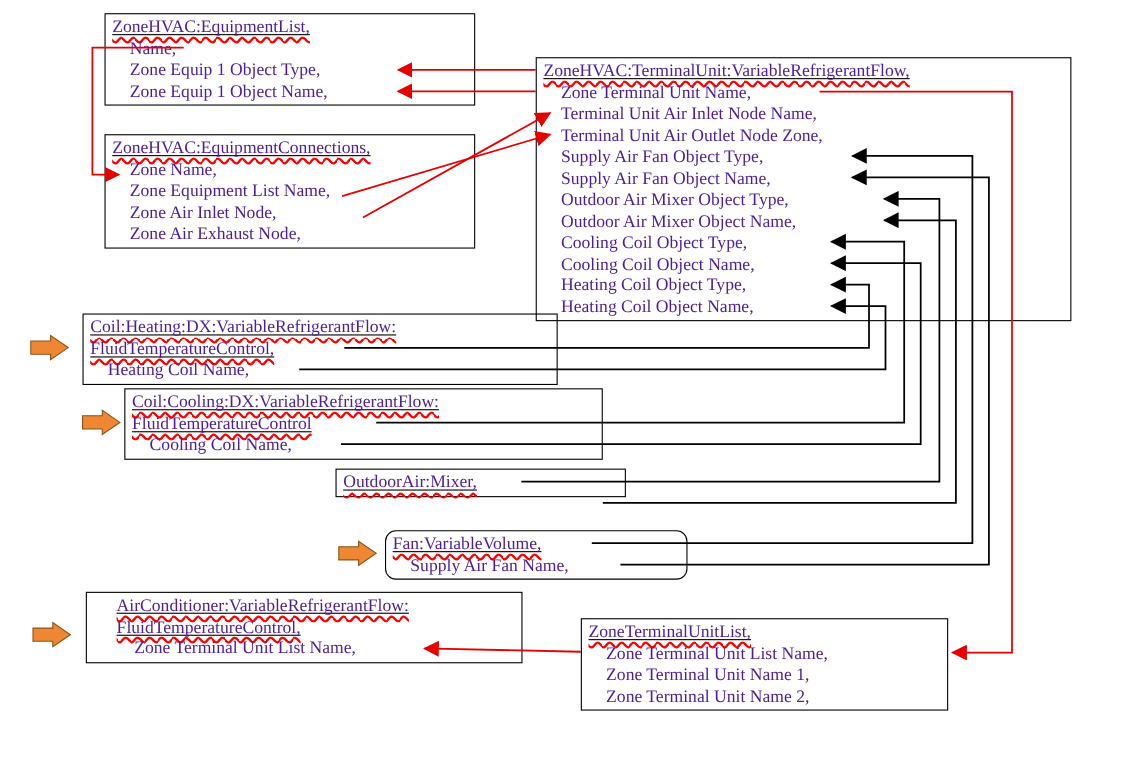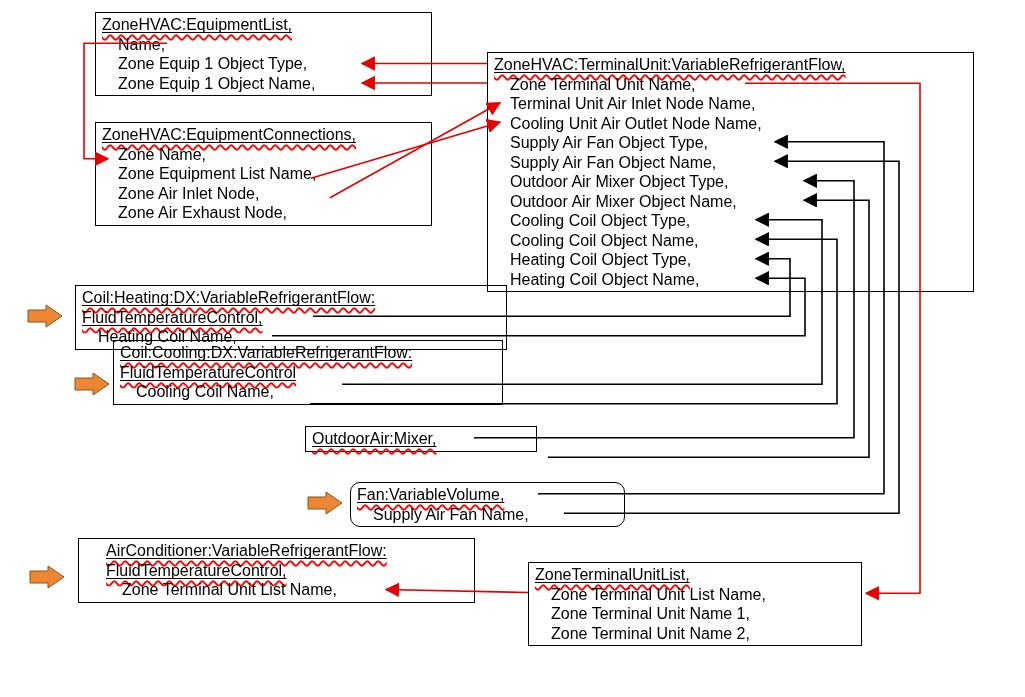--- a/index.html
+++ b/index.html
@@ -7,23 +7,23 @@
     --black:#000000;
     --orange:#ED8733;
     --orange-stroke:#8a5418;
     --squiggle:#ff0000;
   }
   html,body{margin:0;padding:0;background:#fff;}
   .canvas{
     position:relative;
     width:1025px;height:697px;
     background:#ffffff;
-    font-family:Liberation Sans, sans-serif;
+    font-family:Liberation Serif, serif;
     font-size:16px;
-    color:#000000;
+    color:#4c1d95;
     overflow:hidden;
   }
   .obj-box{
     position:absolute;
     border:1.5px solid #000;
     background:transparent;
     padding:2px 6px;
     box-sizing:border-box;
     white-space:nowrap;
   }
@@ -72,44 +72,44 @@
     <div class="line field">Zone Name,</div>
     <div class="line field">Zone Equipment List Name,</div>
     <div class="line field">Zone Air Inlet Node,</div>
     <div class="line field">Zone Air Exhaust Node,</div>
   </div>
 
   <div class="obj-box" style="left:487px;top:52px;width:487px;">
     <div class="line"><span class="u-black"><span class="u-wavy">ZoneHVAC:TerminalUnit:VariableRefrigerantFlow,</span></span></div>
     <div class="line field">Zone Terminal Unit Name,</div>
     <div class="line field">Terminal Unit Air Inlet Node Name,</div>
-    <div class="line field">Cooling Unit Air Outlet Node Name,</div>
+    <div class="line field">Terminal Unit Air Outlet Node Zone,</div>
     <div class="line field">Supply Air Fan Object Type,</div>
     <div class="line field">Supply Air Fan Object Name,</div>
     <div class="line field">Outdoor Air Mixer Object Type,</div>
     <div class="line field">Outdoor Air Mixer Object Name,</div>
     <div class="line field">Cooling Coil Object Type,</div>
     <div class="line field">Cooling Coil Object Name,</div>
     <div class="line field">Heating Coil Object Type,</div>
     <div class="line field">Heating Coil Object Name,</div>
   </div>
 
   <div class="obj-box" style="left:75px;top:285px;width:432px;">
     <div class="line"><span class="u-black"><span class="u-wavy">Coil:Heating:DX:VariableRefrigerantFlow:</span></span></div>
     <div class="line"><span class="u-black"><span class="u-wavy">FluidTemperatureControl,</span></span></div>
     <div class="line field">Heating Coil Name,</div>
   </div>
 
-  <div class="obj-box" style="left:113px;top:340px;width:390px;">
+  <div class="obj-box" style="left:113px;top:353px;width:435px;">
     <div class="line"><span class="u-black"><span class="u-wavy">Coil:Cooling:DX:VariableRefrigerantFlow:</span></span></div>
     <div class="line"><span class="u-black"><span class="u-wavy">FluidTemperatureControl</span></span></div>
     <div class="line field">Cooling Coil Name,</div>
   </div>
 
-  <div class="obj-box" style="left:305px;top:426px;width:232px;">
+  <div class="obj-box" style="left:305px;top:426px;width:264px;">
     <div class="line"><span class="u-black"><span class="u-wavy">OutdoorAir:Mixer,</span></span></div>
   </div>
 
   <div class="obj-box" style="left:350px;top:482px;width:275px;border-radius:10px;">
     <div class="line"><span class="u-black"><span class="u-wavy">Fan:VariableVolume,</span></span></div>
     <div class="line field">Supply Air Fan Name,</div>
   </div>
 
   <div class="obj-box" style="left:78px;top:538px;width:397px;padding-left:27px;">
     <div class="line"><span class="u-black"><span class="u-wavy">AirConditioner:VariableRefrigerantFlow:</span></span></div>

